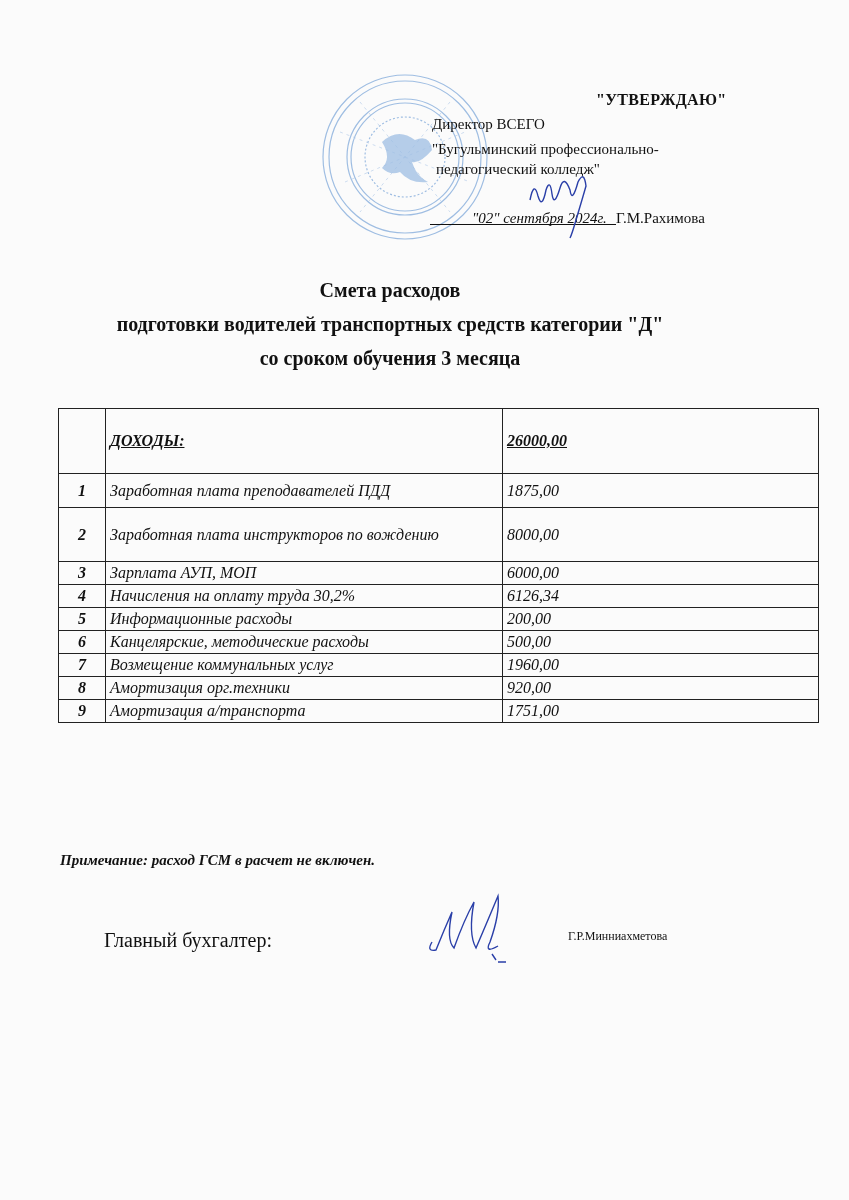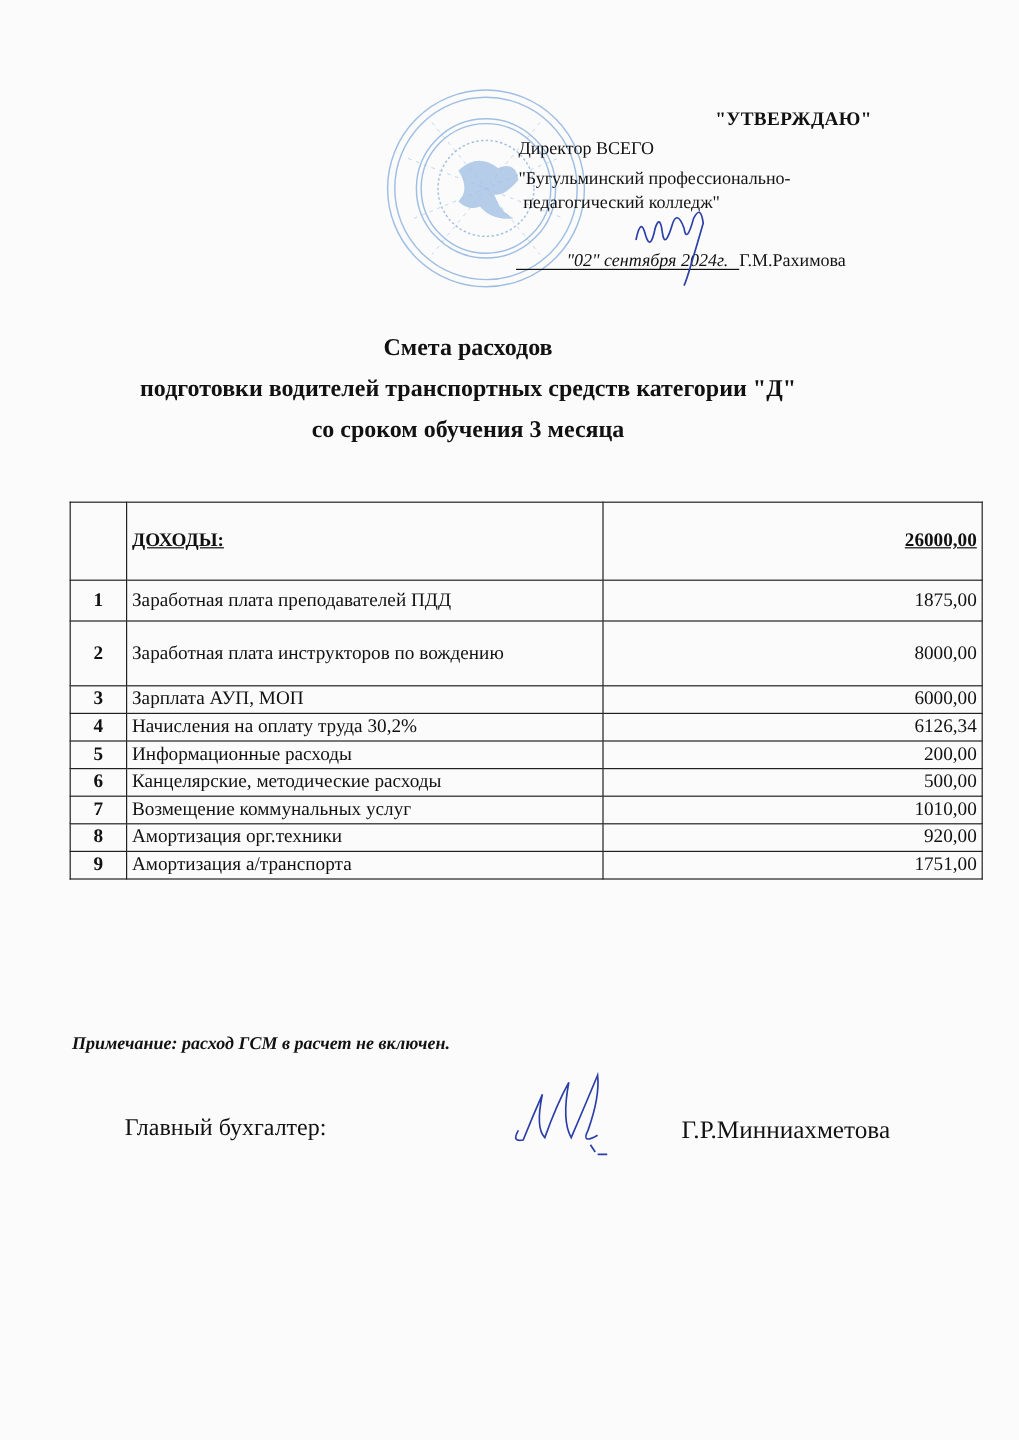--- a/index.html
+++ b/index.html
@@ -20,36 +20,36 @@
   
   .stamp { left: 320px; top: 72px; width: 170px; height: 170px; }
   .director-sign { left: 520px; top: 160px; width: 100px; height: 80px; }
   
   .title { left: 0; width: 780px; text-align: center; font-weight: bold; font-size: 20px; }
   .title-1 { top: 279px; }
   .title-2 { top: 313px; }
   .title-3 { top: 347px; }
   
   table.budget {
-    position: absolute; left: 58px; top: 418px; width: 761px;
-    border-collapse: collapse; font-size: 16px;
+    position: absolute; left: 58px; top: 408px; width: 761px;
+    border-collapse: collapse; font-size: 16px; font-style: italic;
   }
   table.budget td { border: 1.5px solid #222; padding: 0 4px; }
   table.budget td.num { width: 38px; text-align: center; font-weight: bold; }
   table.budget td.desc { width: 388px; }
-  table.budget td.val { text-align: right; }
+  table.budget td.val { text-align: left; }
   tr.big td { height: 64px; }
   tr.big2 td { height: 58px; }
   tr.total .desc, tr.total .val { font-weight: bold; text-decoration: underline; }
   tr.mid td { height: 33px; }
   tr.tall td { height: 53px; }
   tr.small td { height: 22px; }
-  .note { left: 60px; top: 852px; font-weight: bold; font-style: italic; font-size: 15px; margin-top: 10px; }
+  .note { left: 60px; top: 852px; font-weight: bold; font-style: italic; font-size: 15px; }
   .acc-label { left: 104px; top: 929px; font-size: 20px; }
-  .acc-name { left: 568px; top: 929px; font-size: 21px; font-family: Liberation Serif, serif; }
+  .acc-name { left: 568px; top: 929px; font-size: 12px; font-family: Liberation Serif, serif; }
   .acc-sign { left: 418px; top: 890px; width: 110px; height: 80px; }
 </style>
 </head>
 <body>
 
 <svg class="abs stamp" viewBox="0 0 170 170">
   <g fill="none" stroke="#8fb3de" stroke-width="1.2" opacity="0.85">
     <circle cx="85" cy="85" r="82"></circle>
     <circle cx="85" cy="85" r="76"></circle>
     <circle cx="85" cy="85" r="58"></circle>
@@ -113,21 +113,21 @@
     <td class="val">200,00</td>
   </tr>
   <tr class="small">
     <td class="num">6</td>
     <td class="desc">Канцелярские, методические расходы</td>
     <td class="val">500,00</td>
   </tr>
   <tr class="small">
     <td class="num">7</td>
     <td class="desc">Возмещение коммунальных услуг</td>
-    <td class="val">1010,00</td>
+    <td class="val">1960,00</td>
   </tr>
   <tr class="small">
     <td class="num">8</td>
     <td class="desc">Амортизация орг.техники</td>
     <td class="val">920,00</td>
   </tr>
   <tr class="small">
     <td class="num">9</td>
     <td class="desc">Амортизация а/транспорта</td>
     <td class="val">1751,00</td>

